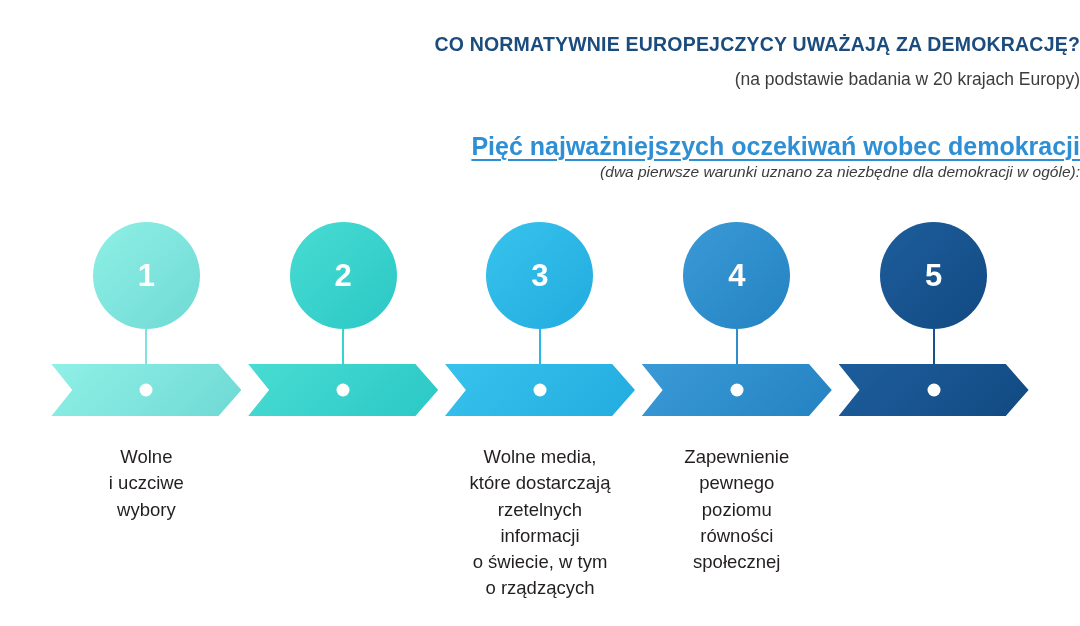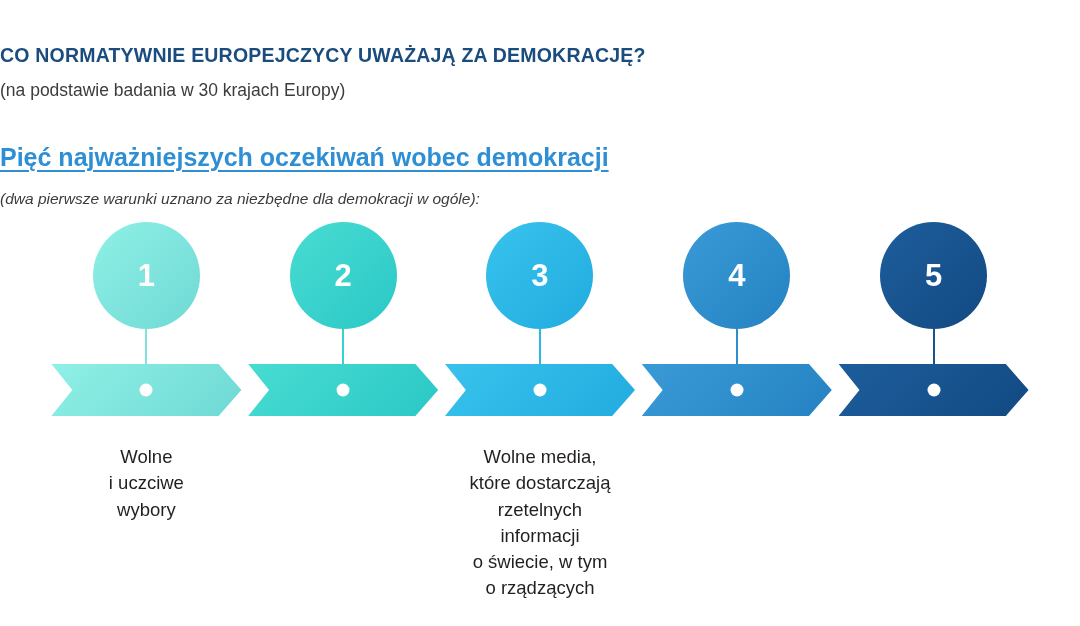--- a/index.html
+++ b/index.html
@@ -13,22 +13,22 @@
   .page {
     position: relative;
     width: 1080px;
     height: 626px;
     background: #ffffff;
   }
 
   
   .header {
     width: 100%;
-    text-align: left;
-    padding-top: 43px;
+    text-align: right;
+    padding-top: 32px;
   }
   .main-title {
     font-size: 19.5px;
     font-weight: bold;
     letter-spacing: 0.2px;
     color: #1b4c7e;
     line-height: 1.25;
   }
   .main-subtitle {
     margin-top: 12px;
@@ -41,21 +41,21 @@
     margin-top: 40px;
     font-size: 25px;
     font-weight: bold;
     color: #2e8fd4;
     text-decoration: underline;
     text-underline-offset: 4px;
     text-decoration-thickness: 2px;
     line-height: 1.25;
   }
   .section-note {
-    margin-top: 16px;
+    margin-top: 0;
     font-size: 15.5px;
     font-style: italic;
     color: #3c3c3c;
     line-height: 1.3;
   }
 
   
   .diagram {
     position: absolute;
     left: 0;
@@ -142,21 +142,21 @@
     white-space: pre-line;
   }
 </style>
 </head>
 <body>
 
 <div class="page">
 
   <div class="header">
     <div class="main-title" style="color: rgb(27, 76, 126);">CO NORMATYWNIE EUROPEJCZYCY UWAŻAJĄ ZA DEMOKRACJĘ?</div>
-    <div class="main-subtitle" style="color: rgb(60, 60, 60);">(na podstawie badania w 30 krajach Europy)</div>
+    <div class="main-subtitle" style="color: rgb(60, 60, 60);">(na podstawie badania w 20 krajach Europy)</div>
     <div class="section-heading" style="color: rgb(46, 143, 212);">Pięć najważniejszych oczekiwań wobec demokracji</div>
     <div class="section-note" style="color: rgb(60, 60, 60);">(dwa pierwsze warunki uznano za niezbędne dla demokracji w ogóle):</div>
   </div>
 
   <div class="diagram">
     <div class="columns" id="steps-row">
         <div class="column">
           <div class="circle-wrap">
             <div class="circle" style="background: linear-gradient(135deg, rgb(143, 240, 230), rgb(111, 217, 212));">
               <span>1</span>
@@ -209,20 +209,25 @@
             <div class="circle" style="background: linear-gradient(135deg, rgb(58, 154, 214), rgb(36, 130, 194));">
               <span>4</span>
             </div>
             <div class="stem" style="background: rgb(45, 142, 203);"></div>
           </div>
           <div class="chevron-wrap">
             <div class="chevron" style="background: linear-gradient(135deg, rgb(58, 154, 214), rgb(36, 130, 194));">
               <div class="chevron-dot"></div>
             </div>
           </div>
+          <div class="caption">Zapewnienie
+pewnego
+poziomu
+równości
+społecznej</div>
         </div>
         <div class="column">
           <div class="circle-wrap">
             <div class="circle" style="background: linear-gradient(135deg, rgb(29, 93, 156), rgb(18, 74, 130));">
               <span>5</span>
             </div>
             <div class="stem" style="background: rgb(23, 82, 142);"></div>
           </div>
           <div class="chevron-wrap">
             <div class="chevron" style="background: linear-gradient(135deg, rgb(29, 93, 156), rgb(18, 74, 130));">

